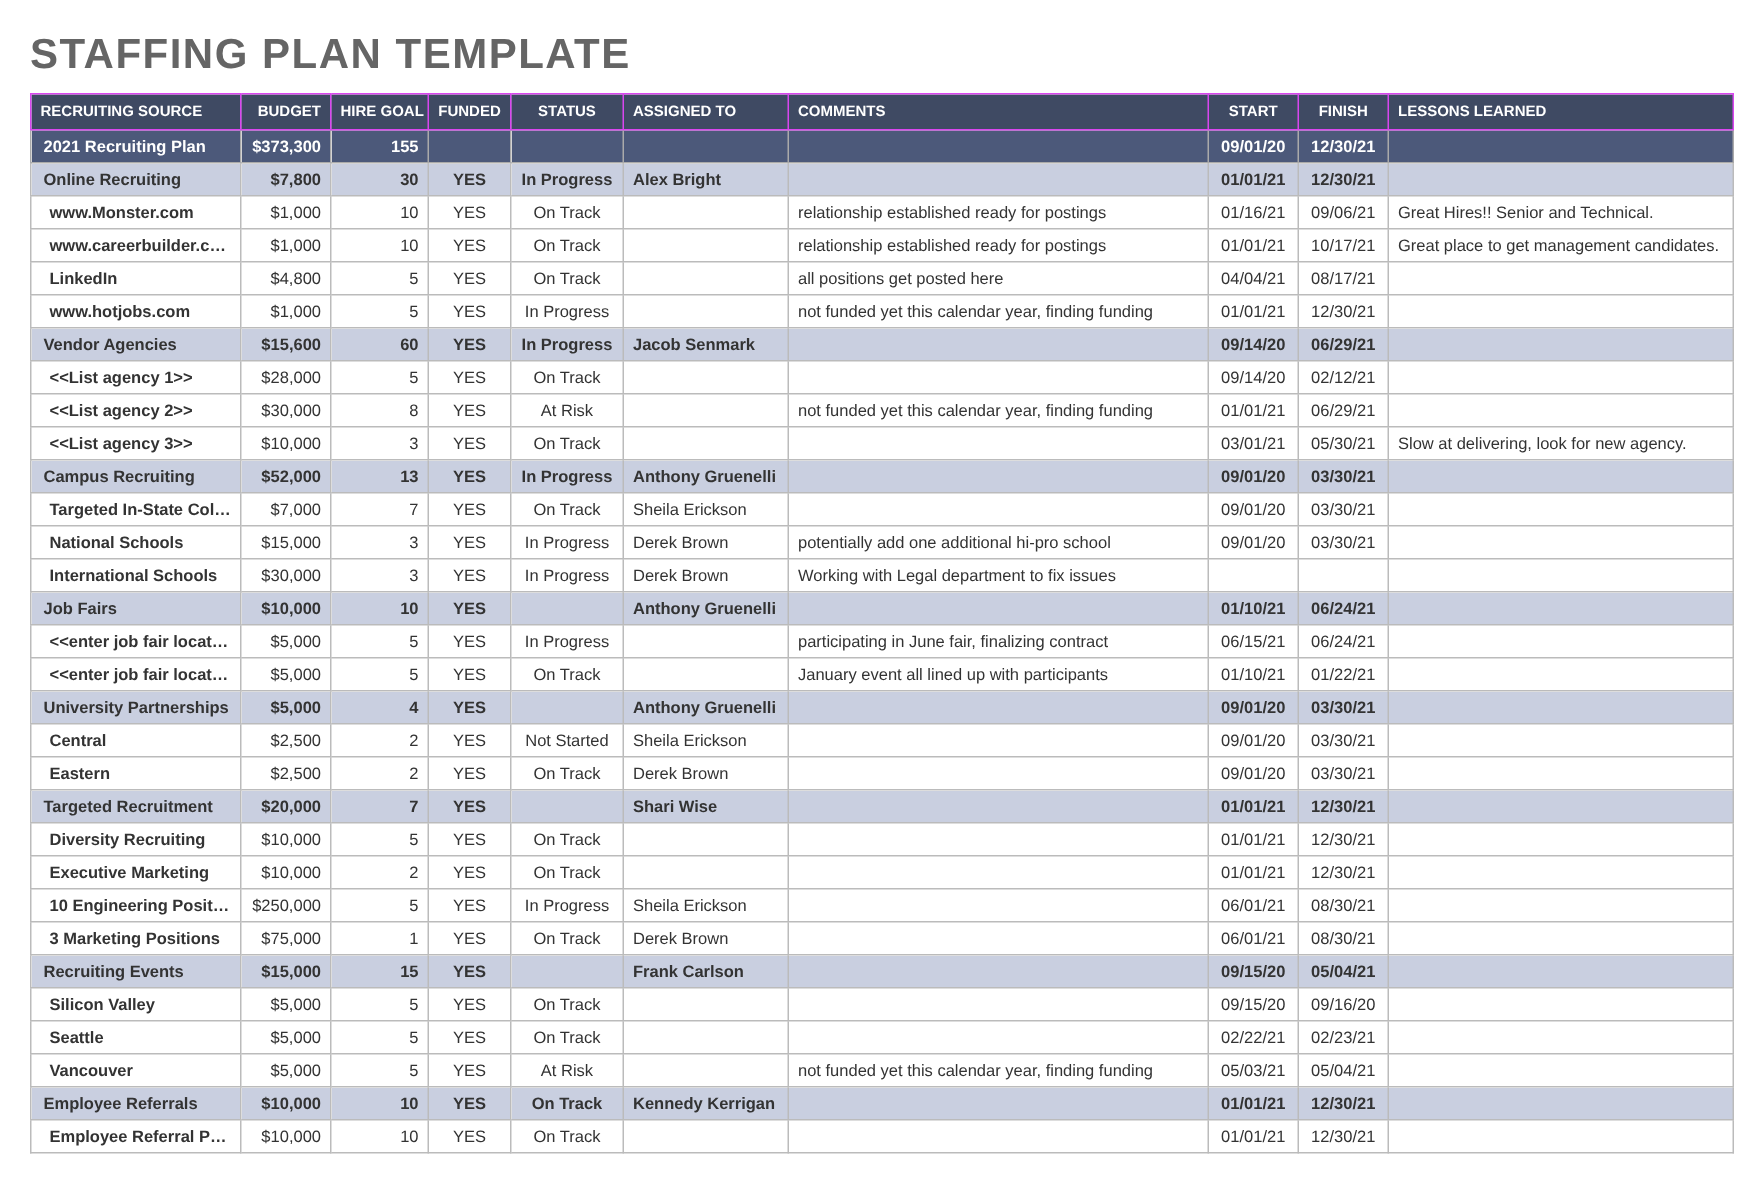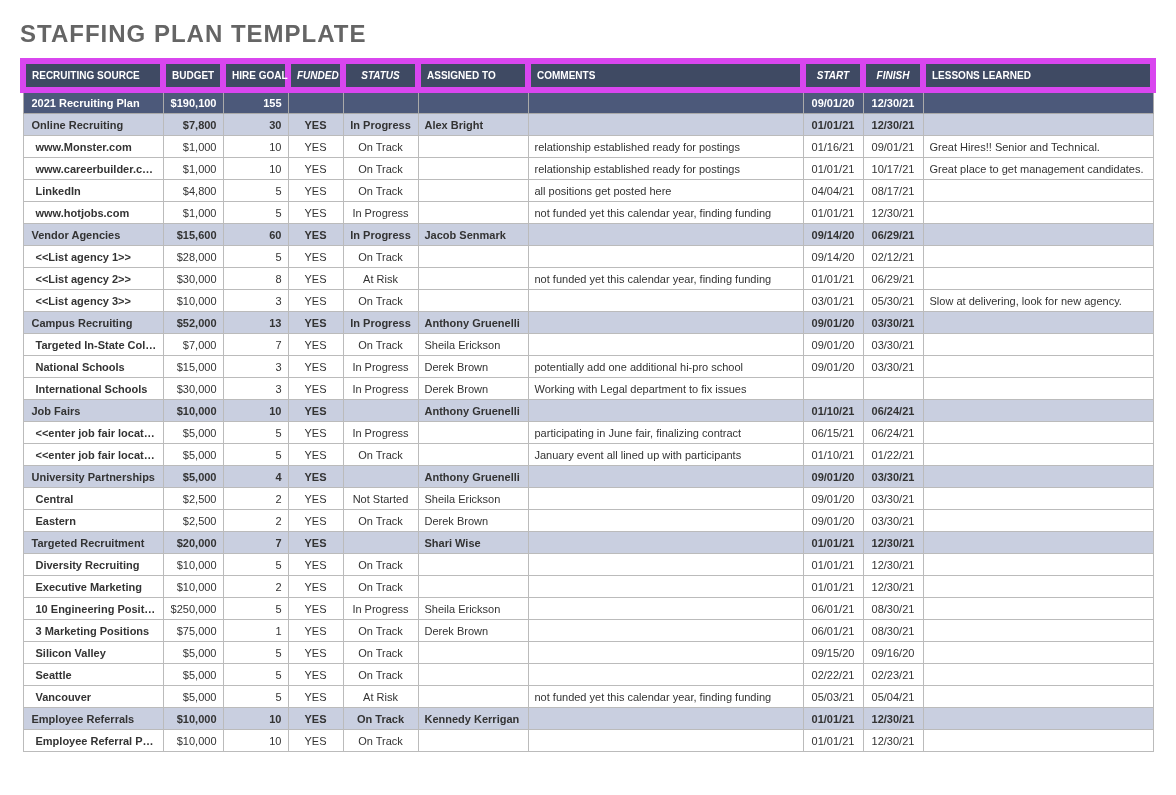--- a/index.html
+++ b/index.html
@@ -5,21 +5,21 @@
   * { box-sizing: border-box; }
   body {
     margin: 0;
     padding: 20px;
     font-family: "Century Gothic", "Trebuchet MS", Arial, sans-serif;
     font-size: 11px;
     background: #fff;
     color: #333;
   }
   h1 {
-    font-size: 24px;
+    font-size: 28px;
     letter-spacing: 1px;
     color: #656565;
     font-weight: bold;
     margin: 0 0 10px 0;
   }
   table {
     border-collapse: collapse;
     width: 100%;
     table-layout: fixed;
   }
@@ -33,24 +33,24 @@
   col.c-start   { width: 60px; }
   col.c-finish  { width: 60px; }
   col.c-lessons { width: 230px; }
   th {
     background: #3f4a63;
     color: #fff;
     font-weight: bold;
     font-size: 10px;
     padding: 6px 6px;
     text-align: left;
-    border: 6px solid #d946ef;
+    border: 1px solid #d946ef;
     white-space: nowrap;
   }
-  th.center { text-align: center; font-style: italic; }
+  th.center { text-align: center; }
   th.right  { text-align: right; }
   td {
     border: 1px solid #bbb;
     padding: 4px 6px;
     font-size: 11px;
     white-space: nowrap;
     overflow: hidden;
     text-overflow: ellipsis;
     height: 22px;
   }
@@ -91,21 +91,21 @@
       <th>ASSIGNED TO</th>
       <th>COMMENTS</th>
       <th class="center">START</th>
       <th class="center">FINISH</th>
       <th>LESSONS LEARNED</th>
     </tr>
   </thead>
   <tbody id="table-body">
       <tr class="plan">
         <td class="source-col">2021 Recruiting Plan</td>
-        <td class="right">$190,100</td>
+        <td class="right">$373,300</td>
         <td class="right">155</td>
         <td class="center"></td>
         <td class="center"></td>
         <td class="left"></td>
         <td class="left"></td>
         <td class="center">09/01/20</td>
         <td class="center">12/30/21</td>
         <td class="left"></td>
       </tr>
       <tr class="group">
@@ -122,21 +122,21 @@
       </tr>
       <tr class="detail">
         <td class="source-col">www.Monster.com</td>
         <td class="right">$1,000</td>
         <td class="right">10</td>
         <td class="center">YES</td>
         <td class="center">On Track</td>
         <td class="left"></td>
         <td class="left">relationship established ready for postings</td>
         <td class="center">01/16/21</td>
-        <td class="center">09/01/21</td>
+        <td class="center">09/06/21</td>
         <td class="left">Great Hires!! Senior and Technical.</td>
       </tr>
       <tr class="detail">
         <td class="source-col">www.careerbuilder.com</td>
         <td class="right">$1,000</td>
         <td class="right">10</td>
         <td class="center">YES</td>
         <td class="center">On Track</td>
         <td class="left"></td>
         <td class="left">relationship established ready for postings</td>
@@ -387,20 +387,32 @@
       <tr class="detail">
         <td class="source-col">3 Marketing Positions</td>
         <td class="right">$75,000</td>
         <td class="right">1</td>
         <td class="center">YES</td>
         <td class="center">On Track</td>
         <td class="left">Derek Brown</td>
         <td class="left"></td>
         <td class="center">06/01/21</td>
         <td class="center">08/30/21</td>
+        <td class="left"></td>
+      </tr>
+      <tr class="group">
+        <td class="source-col">Recruiting Events</td>
+        <td class="right">$15,000</td>
+        <td class="right">15</td>
+        <td class="center">YES</td>
+        <td class="center"></td>
+        <td class="left">Frank Carlson</td>
+        <td class="left"></td>
+        <td class="center">09/15/20</td>
+        <td class="center">05/04/21</td>
         <td class="left"></td>
       </tr>
       <tr class="detail">
         <td class="source-col">Silicon Valley</td>
         <td class="right">$5,000</td>
         <td class="right">5</td>
         <td class="center">YES</td>
         <td class="center">On Track</td>
         <td class="left"></td>
         <td class="left"></td>

